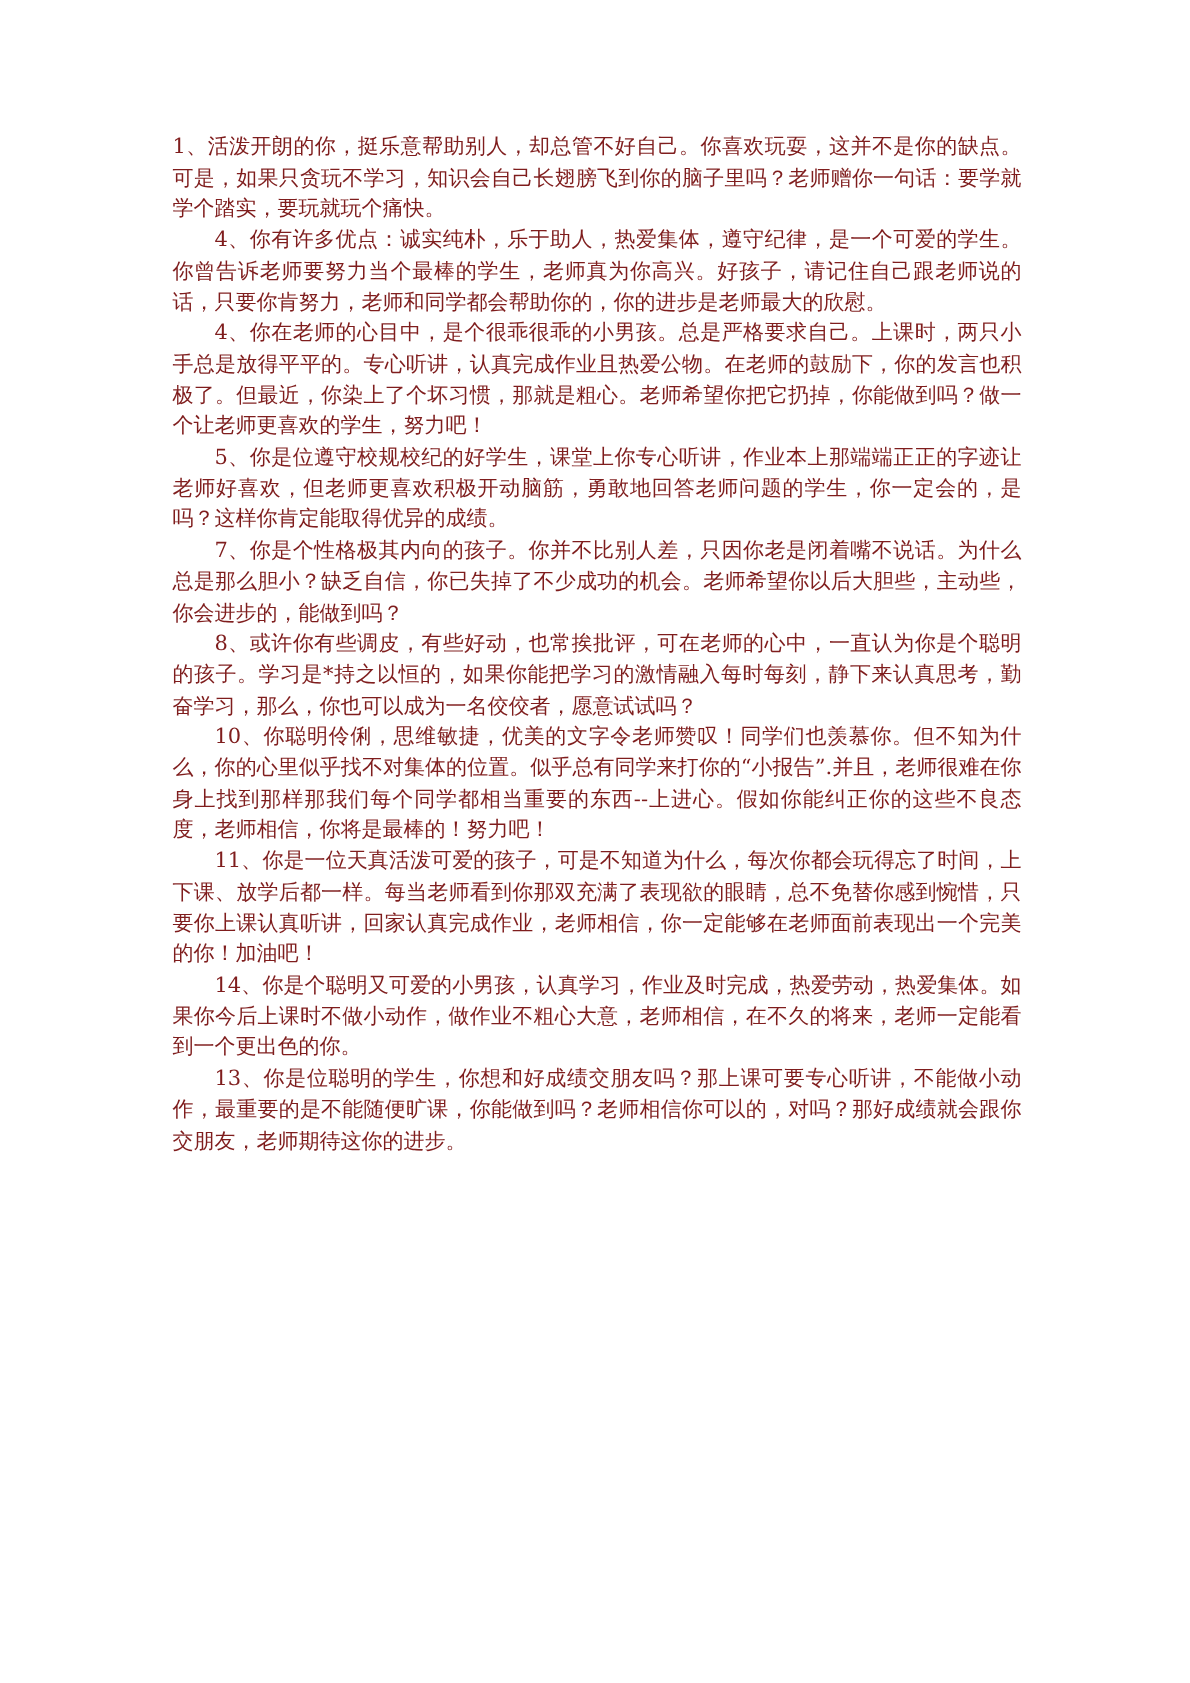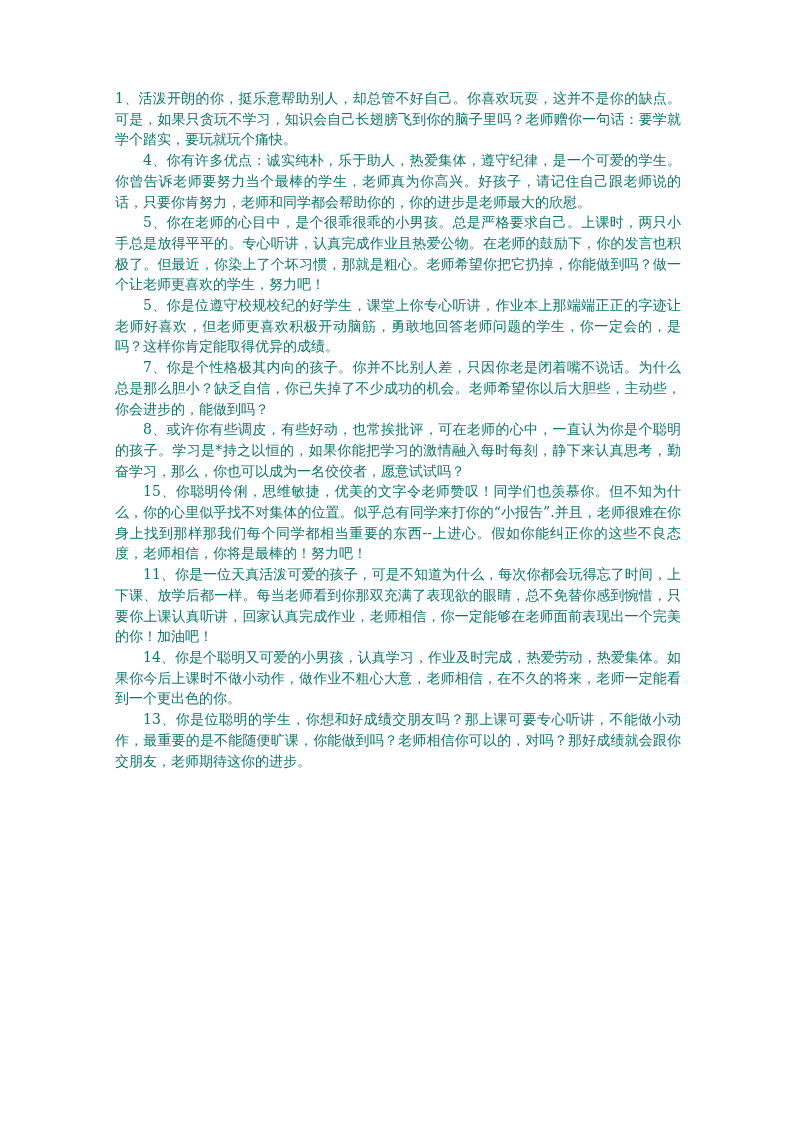--- a/index.html
+++ b/index.html
@@ -13,21 +13,21 @@
     height: 1122px;
     background: #ffffff;
     overflow: hidden;
     font-family: "DejaVu Serif", "Liberation Serif", serif;
   }
   .text-block {
     position: absolute;
     left: 115px;
     top: 88px;
     width: 566px;
-    color: #0f766e;
+    color: #7f1d1d;
     font-size: 14px;
     line-height: 20.7px;
     text-align: justify;
     text-justify: inter-ideograph;
   }
   .para {
     margin: 0;
     padding: 0;
     text-indent: 2em;
     word-break: break-all;
@@ -36,22 +36,22 @@
     text-indent: 0;
   }
 </style>
 </head>
 <body>
 
 <div class="page">
   <main class="text-block" id="paragraphs">
       <p class="para no-indent">1、活泼开朗的你，挺乐意帮助别人，却总管不好自己。你喜欢玩耍，这并不是你的缺点。可是，如果只贪玩不学习，知识会自己长翅膀飞到你的脑子里吗？老师赠你一句话：要学就学个踏实，要玩就玩个痛快。</p>
       <p class="para">4、你有许多优点：诚实纯朴，乐于助人，热爱集体，遵守纪律，是一个可爱的学生。你曾告诉老师要努力当个最棒的学生，老师真为你高兴。好孩子，请记住自己跟老师说的话，只要你肯努力，老师和同学都会帮助你的，你的进步是老师最大的欣慰。</p>
-      <p class="para">5、你在老师的心目中，是个很乖很乖的小男孩。总是严格要求自己。上课时，两只小手总是放得平平的。专心听讲，认真完成作业且热爱公物。在老师的鼓励下，你的发言也积极了。但最近，你染上了个坏习惯，那就是粗心。老师希望你把它扔掉，你能做到吗？做一个让老师更喜欢的学生，努力吧！</p>
+      <p class="para">4、你在老师的心目中，是个很乖很乖的小男孩。总是严格要求自己。上课时，两只小手总是放得平平的。专心听讲，认真完成作业且热爱公物。在老师的鼓励下，你的发言也积极了。但最近，你染上了个坏习惯，那就是粗心。老师希望你把它扔掉，你能做到吗？做一个让老师更喜欢的学生，努力吧！</p>
       <p class="para">5、你是位遵守校规校纪的好学生，课堂上你专心听讲，作业本上那端端正正的字迹让老师好喜欢，但老师更喜欢积极开动脑筋，勇敢地回答老师问题的学生，你一定会的，是吗？这样你肯定能取得优异的成绩。</p>
       <p class="para">7、你是个性格极其内向的孩子。你并不比别人差，只因你老是闭着嘴不说话。为什么总是那么胆小？缺乏自信，你已失掉了不少成功的机会。老师希望你以后大胆些，主动些，你会进步的，能做到吗？</p>
       <p class="para">8、或许你有些调皮，有些好动，也常挨批评，可在老师的心中，一直认为你是个聪明的孩子。学习是*持之以恒的，如果你能把学习的激情融入每时每刻，静下来认真思考，勤奋学习，那么，你也可以成为一名佼佼者，愿意试试吗？</p>
-      <p class="para">15、你聪明伶俐，思维敏捷，优美的文字令老师赞叹！同学们也羡慕你。但不知为什么，你的心里似乎找不对集体的位置。似乎总有同学来打你的“小报告”.并且，老师很难在你身上找到那样那我们每个同学都相当重要的东西--上进心。假如你能纠正你的这些不良态度，老师相信，你将是最棒的！努力吧！</p>
+      <p class="para">10、你聪明伶俐，思维敏捷，优美的文字令老师赞叹！同学们也羡慕你。但不知为什么，你的心里似乎找不对集体的位置。似乎总有同学来打你的“小报告”.并且，老师很难在你身上找到那样那我们每个同学都相当重要的东西--上进心。假如你能纠正你的这些不良态度，老师相信，你将是最棒的！努力吧！</p>
       <p class="para">11、你是一位天真活泼可爱的孩子，可是不知道为什么，每次你都会玩得忘了时间，上下课、放学后都一样。每当老师看到你那双充满了表现欲的眼睛，总不免替你感到惋惜，只要你上课认真听讲，回家认真完成作业，老师相信，你一定能够在老师面前表现出一个完美的你！加油吧！</p>
       <p class="para">14、你是个聪明又可爱的小男孩，认真学习，作业及时完成，热爱劳动，热爱集体。如果你今后上课时不做小动作，做作业不粗心大意，老师相信，在不久的将来，老师一定能看到一个更出色的你。</p>
       <p class="para">13、你是位聪明的学生，你想和好成绩交朋友吗？那上课可要专心听讲，不能做小动作，最重要的是不能随便旷课，你能做到吗？老师相信你可以的，对吗？那好成绩就会跟你交朋友，老师期待这你的进步。</p>
     </main>
 </div>
 
 </body></html>

